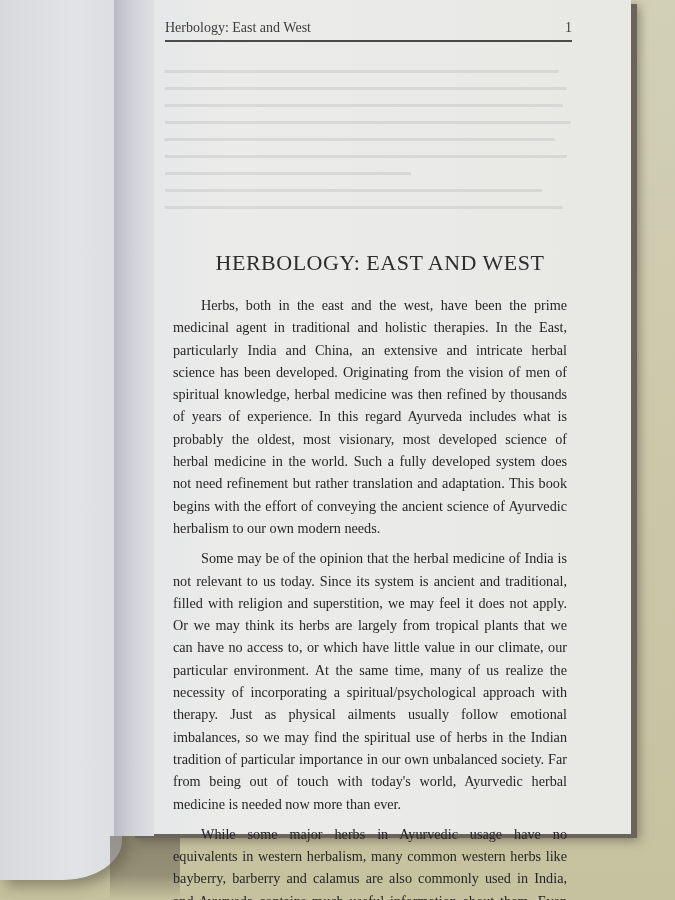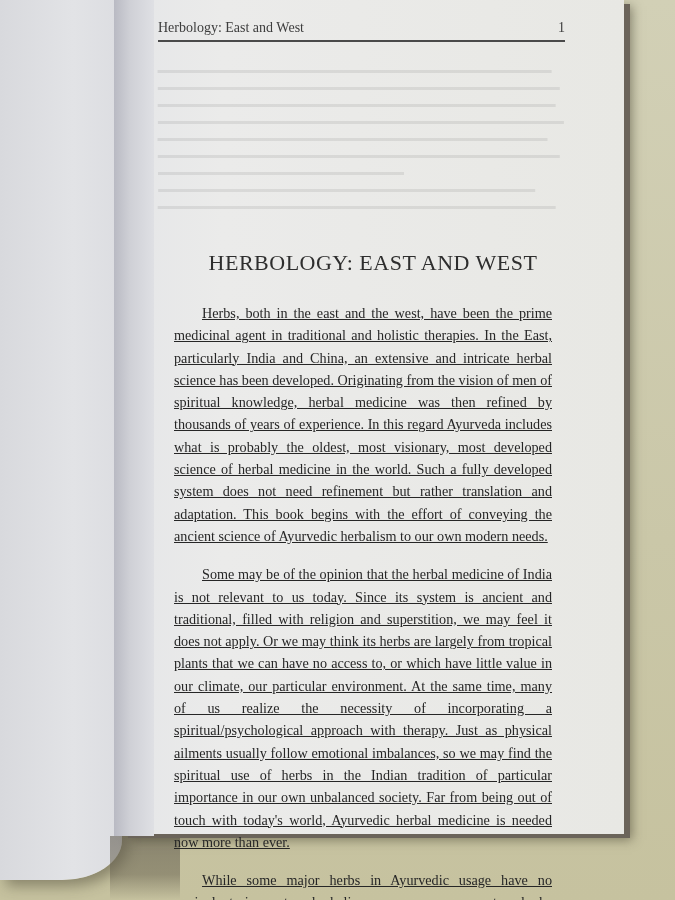--- a/index.html
+++ b/index.html
@@ -42,21 +42,21 @@
       position: absolute;
       left: 110px;
       top: 836px;
       width: 70px;
       height: 64px;
       background: linear-gradient(180deg, #5a5448 0%, #6b6552 60%, rgba(0,0,0,0) 100%);
       opacity: 0.55;
     }
     .page {
       position: absolute;
-      left: 122px;
+      left: 129px;
       top: 0;
       width: 502px;
       height: 834px;
       background: linear-gradient(90deg, #e5e6e8 0%, #ebebea 20%, #e8e8e4 100%);
       box-shadow: 6px 4px 0 #6b645a, 8px 6px 10px rgba(60,55,40,0.5);
     }
     .running-header {
       position: absolute;
       left: 36px;
       top: 18px;
@@ -104,23 +104,22 @@
       position: absolute;
       left: 36px;
       top: 286px;
       width: 410px;
       color: #262626;
       font-size: 14.2px;
       line-height: 22.3px;
       text-align: justify;
     }
     .body-text .para {
-      margin: 16px;
+      margin: 8px;
       text-indent: 28px;
-      text-decoration: underline;
     }
   </style>
 </head>
 <body>
 
 <div class="table-surface"></div>
 <div class="left-stack"></div>
 <div class="shadow-under"></div>
 
 <div class="page">

